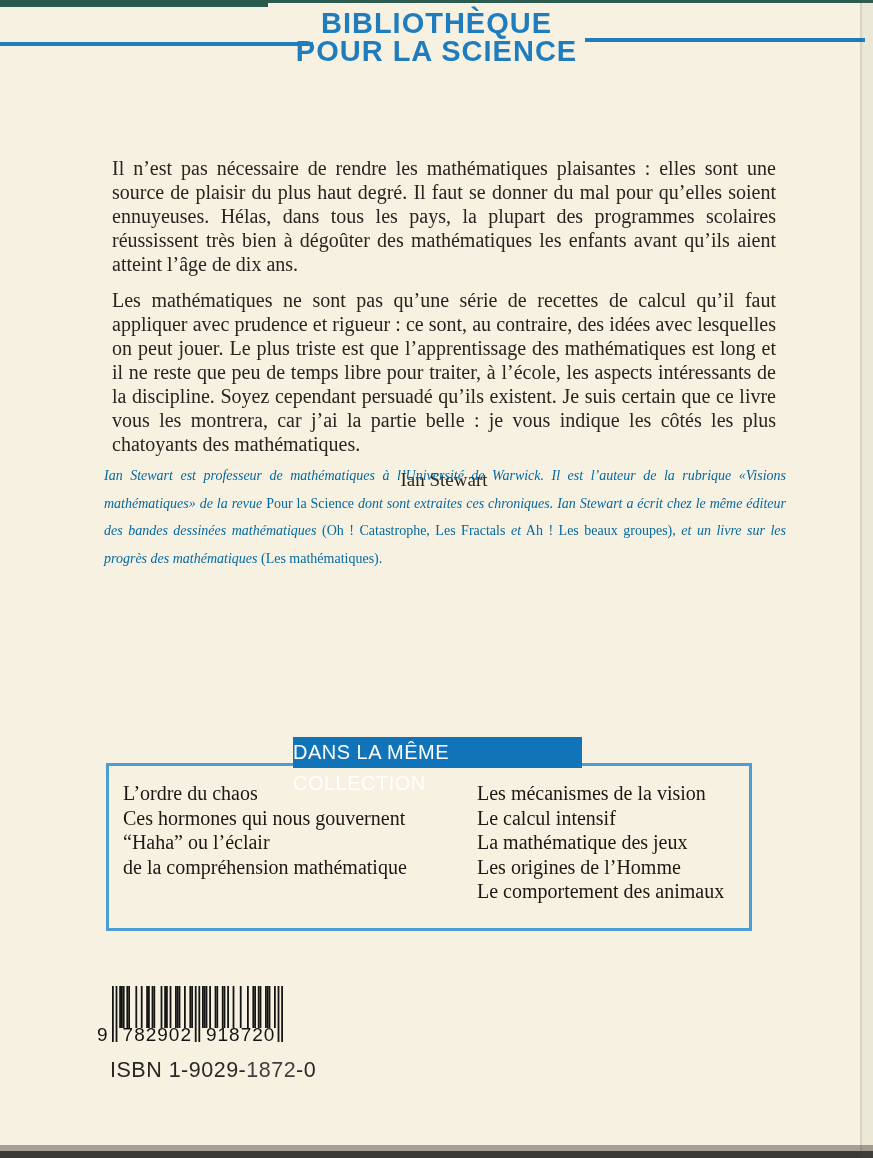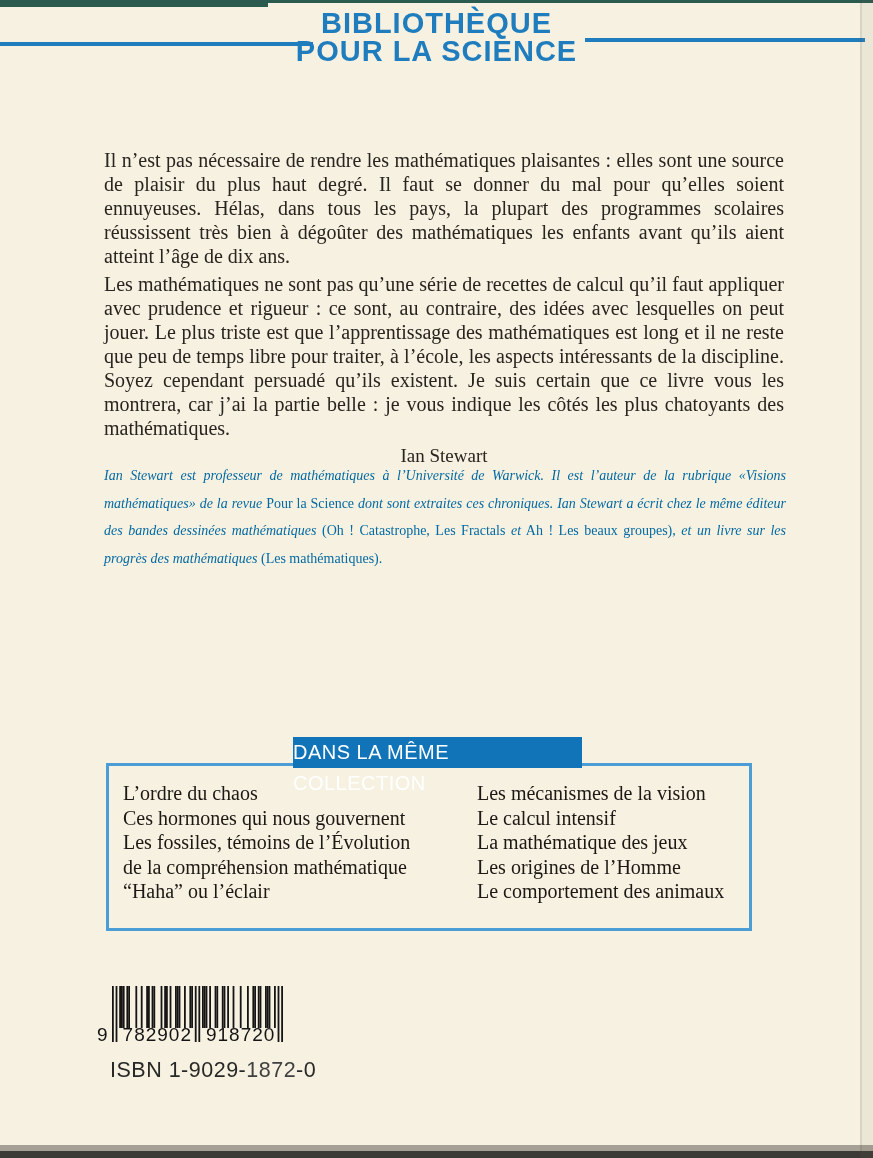--- a/index.html
+++ b/index.html
@@ -22,21 +22,21 @@
   .rule-right { top:38px; left:585px; width:280px; }
   .header-text {
     position:absolute; top:9px; left:0; width:873px; text-align:center;
     font-family:"Liberation Sans", sans-serif; color:#1f7dbe;
     font-size:29px; line-height:28px; letter-spacing:1px; font-weight:bold;
   }
 
   
   .quote { position:absolute; top:144px; left:100px; width:688px;
            font-size:20px; line-height:24px; text-align:justify; }
-  .quote p { margin:4px; }
+  .quote p { margin:12px; }
   .signature { text-align:center; margin-top:4px; font-size:19px; }
 
   
   .bio { position:absolute; top:462px; left:104px; width:682px;
          font-size:14px; line-height:27.5px; text-align:justify; color:#0369a1; }
   .bio span.seg-it { font-style:italic; }
   .bio span.seg-rm { font-style:normal; }
 
   
   .banner {
@@ -92,23 +92,22 @@
   </div>
 
   <div class="bio"><span class="seg-it">Ian Stewart est professeur de mathématiques à l’Université de Warwick. Il est l’auteur de la rubrique «Visions mathématiques» de la revue </span><span class="seg-rm">Pour la Science</span><span class="seg-it"> dont sont extraites ces chroniques. Ian Stewart a écrit chez le même éditeur des bandes dessinées mathématiques </span><span class="seg-rm">(Oh ! Catastrophe, Les Fractals </span><span class="seg-it">et</span><span class="seg-rm"> Ah ! Les beaux groupes), </span><span class="seg-it">et un livre sur les progrès des mathématiques </span><span class="seg-rm">(Les mathématiques).</span></div>
 
   <div class="banner">DANS LA MÊME COLLECTION</div>
 
   <div class="collection-box">
     <div class="titles-col left">
         <div>L’ordre du chaos</div>
         <div>Ces hormones qui nous gouvernent</div>
-        <div>Les fossiles, témoins de l’Évolution</div>
+        <div>“Haha” ou l’éclair</div>
         <div>de la compréhension mathématique</div>
-        <div>“Haha” ou l’éclair</div>
       </div>
     <div class="titles-col right">
         <div>Les mécanismes de la vision</div>
         <div>Le calcul intensif</div>
         <div>La mathématique des jeux</div>
         <div>Les origines de l’Homme</div>
         <div>Le comportement des animaux</div>
       </div>
   </div>
 

